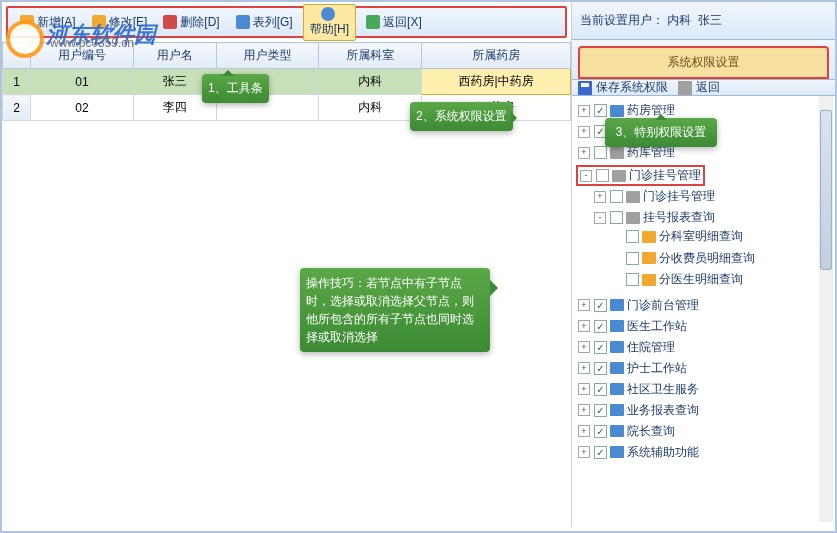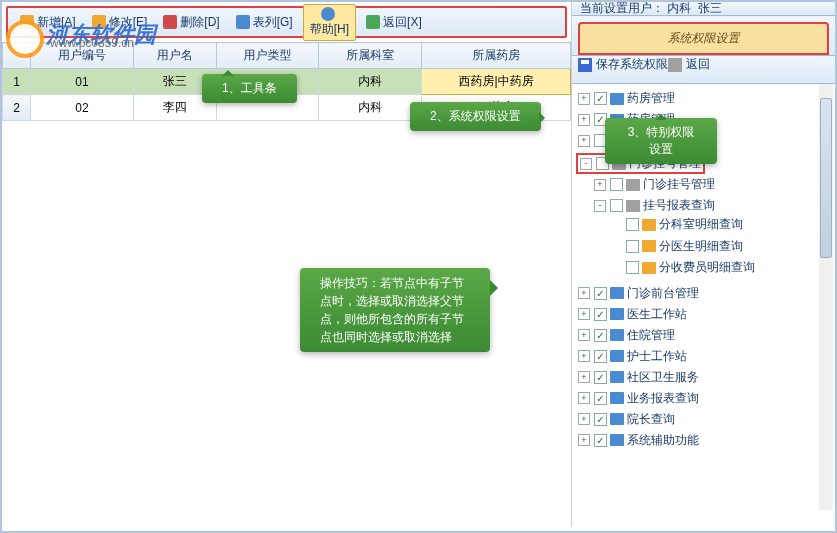--- a/index.html
+++ b/index.html
@@ -14,44 +14,44 @@
 .tb-ico { width: 14px; height: 14px; margin-right: 3px; display: inline-block; border-radius: 2px; }
 
 .table-area { padding: 0; }
 table { border-collapse: collapse; width: 100%; }
 th { background: linear-gradient(#f4f8fc, #e2ecf6); border: 1px solid #b8c8da; padding: 4px 6px; font-weight: normal; color: #1a3a6a; }
 td { border: 1px solid #d0d8e0; padding: 4px 6px; text-align: center; }
 tr.sel td { background: #c8e0b8; }
 tr.sel td.cell-active { background: #fff0b0; border: 1px solid #d0a840; }
 td.rownum { background: linear-gradient(#f4f8fc, #e2ecf6); width: 28px; }
 
-.right-header { height: 14px; background: linear-gradient(#f0f6fc, #dce9f7); border-bottom: 1px solid #a0b8d0; display: flex; align-items: center; padding: 0 8px; color: #1a3a6a; }
-.tab-row { display: flex; padding: 6px 6px 0 6px; gap: 4px; border-bottom: 1px solid #a0b8d0; background: linear-gradient(#f0f6fc, #dce9f7); font-style: italic; }
+.right-header { height: 38px; background: linear-gradient(#f0f6fc, #dce9f7); border-bottom: 1px solid #a0b8d0; display: flex; align-items: center; padding: 0 8px; color: #1a3a6a; }
+.tab-row { display: flex; padding: 6px 6px 0 6px; gap: 4px; border-bottom: 1px solid #a0b8d0; background: linear-gradient(#f0f6fc, #dce9f7); }
 .tab { flex: 1; text-align: center; padding: 6px 4px; background: #f8e0a0; border: 1px solid #d0a840; border-bottom: none; border-radius: 4px 4px 0 0; color: #6a4a1a; cursor: pointer; position: relative; }
 .tab.outlined { border: 2px solid #e04040; }
-.sub-toolbar { height: 28px; background: linear-gradient(#f0f6fc, #dce9f7); border-bottom: 1px solid #a0b8d0; display: flex; align-items: flex-start; padding: 0 6px; }
+.sub-toolbar { height: 16px; background: linear-gradient(#f0f6fc, #dce9f7); border-bottom: 1px solid #a0b8d0; display: flex; align-items: center; padding: 0 6px; gap: 10px; }
 .sub-btn { display: inline-flex; align-items: center; color: #1a3a6a; cursor: pointer; }
 .sub-ico { width: 14px; height: 14px; margin-right: 4px; }
 
 .tree { padding: 4px 2px; overflow: auto; height: 426px; }
 .tree ul { list-style: none; padding-left: 16px; }
 .tree > ul { padding-left: 2px; }
 .tree li { padding: 2px 0; white-space: nowrap; position: relative; }
 .tree .row { display: inline-flex; align-items: center; }
 .toggle { width: 12px; height: 12px; border: 1px solid #9aa; display: inline-flex; align-items: center; justify-content: center; margin-right: 4px; font-size: 9px; line-height: 9px; color: #555; cursor: pointer; background: #fff; }
 .toggle.blank { border: none; }
 .chk { width: 13px; height: 13px; border: 1px solid #8aa; margin-right: 3px; display: inline-flex; align-items: center; justify-content: center; background: #fff; font-size: 10px; color: #2a6a2a; cursor: pointer; }
 .bk { width: 14px; height: 12px; margin-right: 3px; display: inline-block; background: #f0a830; border-radius: 1px; position: relative; }
 .bk.blue { background: #4a8ad0; }
 .bk.gray { background: #a0a0a0; }
 .lbl { color: #1a3a6a; cursor: pointer; }
 .hl li > .row { padding: 0 2px; }
 .node-outlined { border: 2px solid #e04040; padding: 1px 4px; display: inline-flex; align-items: center; }
 
-.callout { position: absolute; background: linear-gradient(#5aa847, #3c8a33); color: #fff; padding: 6px 20px; border-radius: 4px; box-shadow: 0 2px 6px rgba(0,0,0,.3); font-size: 12px; z-index: 50; }
+.callout { position: absolute; background: linear-gradient(#5aa847, #3c8a33); color: #fff; padding: 6px 6px; border-radius: 4px; box-shadow: 0 2px 6px rgba(0,0,0,.3); font-size: 12px; z-index: 50; }
 .callout::after { content: ''; position: absolute; width: 0; height: 0; }
 .c1 { top: 72px; left: 200px; }
 .c1::after { top: -10px; left: 20px; border: 6px solid transparent; border-bottom-color: #3c8a33; }
 .c2 { top: 100px; left: 408px; }
 .c2::after { top: 10px; right: -10px; border: 6px solid transparent; border-left-color: #3c8a33; }
 .c3 { top: 116px; right: 118px; width: 112px; text-align: center; }
 .c3::after { top: -10px; left: 50%; margin-left: -6px; border: 6px solid transparent; border-bottom-color: #3c8a33; }
 .tip { top: 266px; left: 298px; width: 190px; line-height: 1.5; }
 .tip::after { top: 12px; right: -16px; border: 8px solid transparent; border-left-color: #3c8a33; }
 
@@ -200,27 +200,27 @@
                   <li><span class="row">
                       <span class="toggle blank"></span>
                       <span class="chk"></span>
                       <span class="bk "></span>
                       <span class="lbl">分科室明细查询</span>
                     </span></li>
                   <li><span class="row">
                       <span class="toggle blank"></span>
                       <span class="chk"></span>
                       <span class="bk "></span>
-                      <span class="lbl">分医生明细查询</span>
+                      <span class="lbl">分收费员明细查询</span>
                     </span></li>
                   <li><span class="row">
                       <span class="toggle blank"></span>
                       <span class="chk"></span>
                       <span class="bk "></span>
-                      <span class="lbl">分收费员明细查询</span>
+                      <span class="lbl">分医生明细查询</span>
                     </span></li>
                 </ul></li>
             </ul></li>
           <li><span class="row">
               <span class="toggle">+</span>
               <span class="chk">✓</span>
               <span class="bk blue"></span>
               <span class="lbl">门诊前台管理</span>
             </span></li>
           <li><span class="row">

